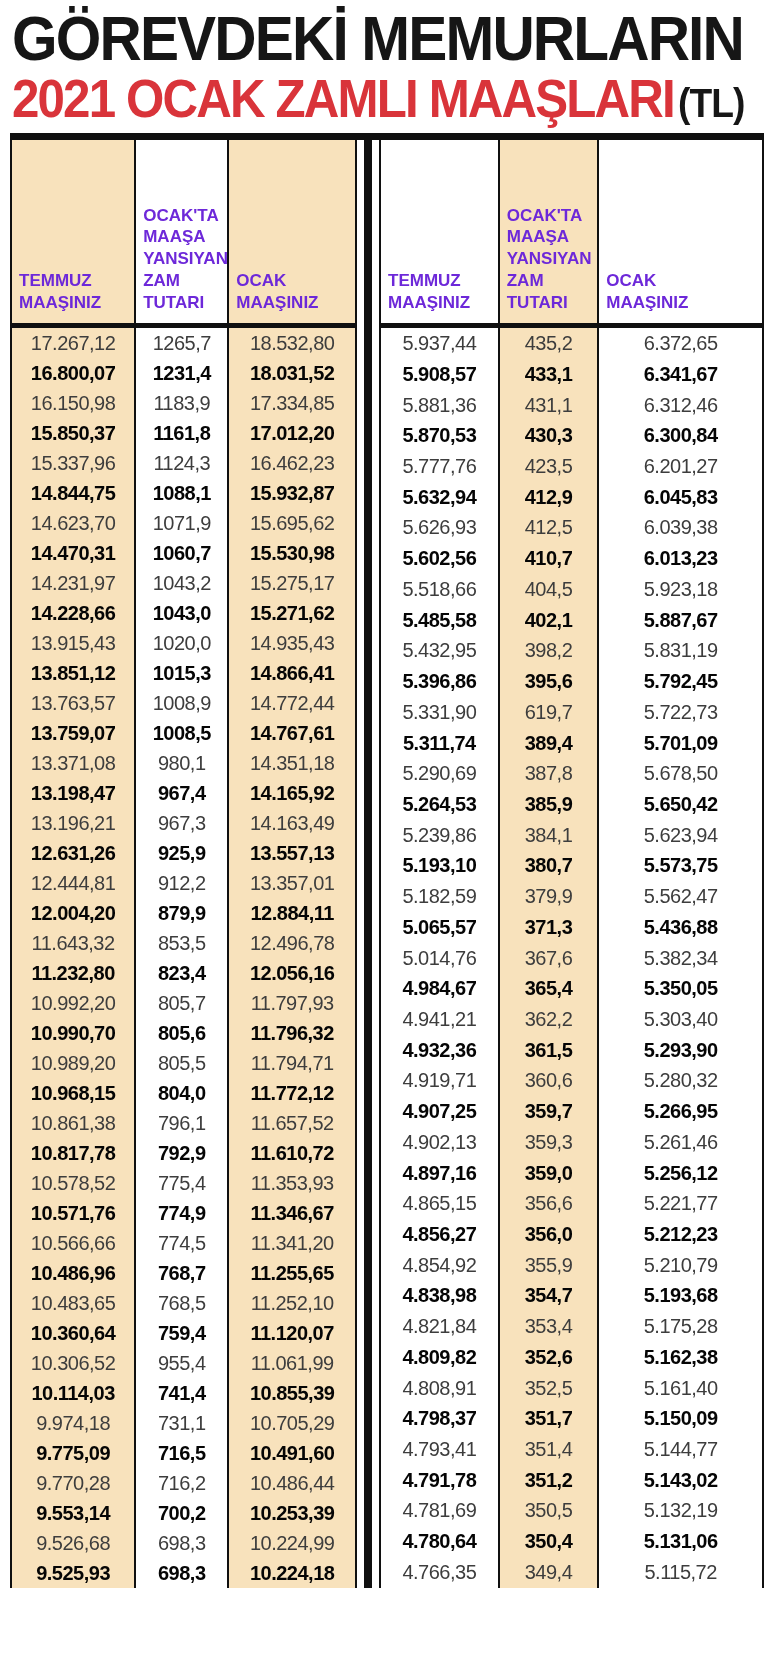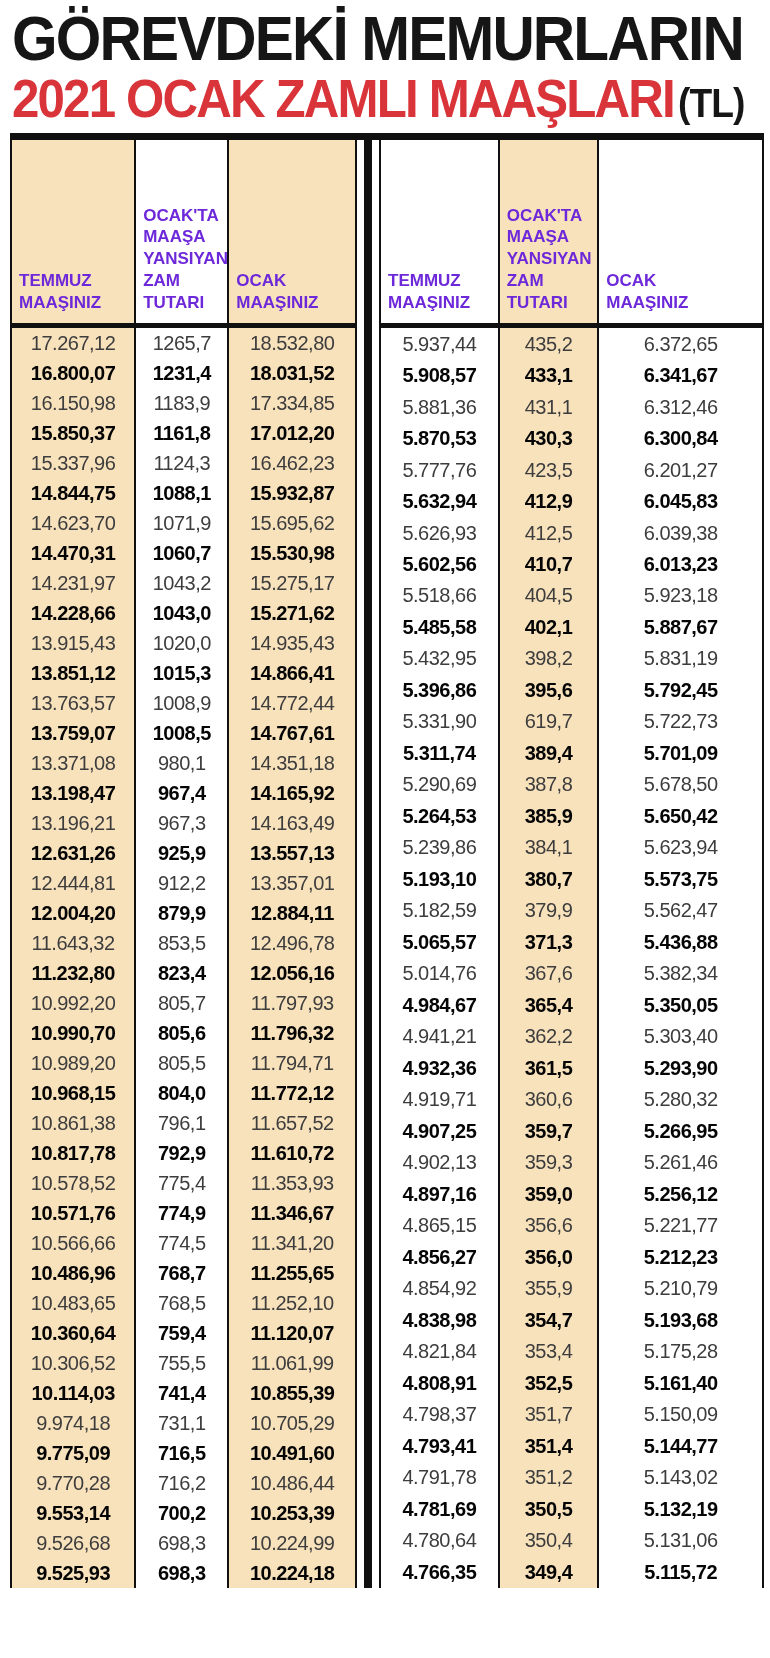--- a/index.html
+++ b/index.html
@@ -247,21 +247,21 @@
             <td>768,5</td>
             <td>11.252,10</td>
           </tr>
           <tr>
             <td>10.360,64</td>
             <td>759,4</td>
             <td>11.120,07</td>
           </tr>
           <tr>
             <td>10.306,52</td>
-            <td>755,5</td>
+            <td>955,4</td>
             <td>11.061,99</td>
           </tr>
           <tr>
             <td>10.114,03</td>
             <td>741,4</td>
             <td>10.855,39</td>
           </tr>
           <tr>
             <td>9.974,18</td>
             <td>731,1</td>
@@ -478,20 +478,25 @@
             <td>4.838,98</td>
             <td>354,7</td>
             <td>5.193,68</td>
           </tr>
           <tr>
             <td>4.821,84</td>
             <td>353,4</td>
             <td>5.175,28</td>
           </tr>
           <tr>
+            <td>4.809,82</td>
+            <td>352,6</td>
+            <td>5.162,38</td>
+          </tr>
+          <tr>
             <td>4.808,91</td>
             <td>352,5</td>
             <td>5.161,40</td>
           </tr>
           <tr>
             <td>4.798,37</td>
             <td>351,7</td>
             <td>5.150,09</td>
           </tr>
           <tr>

